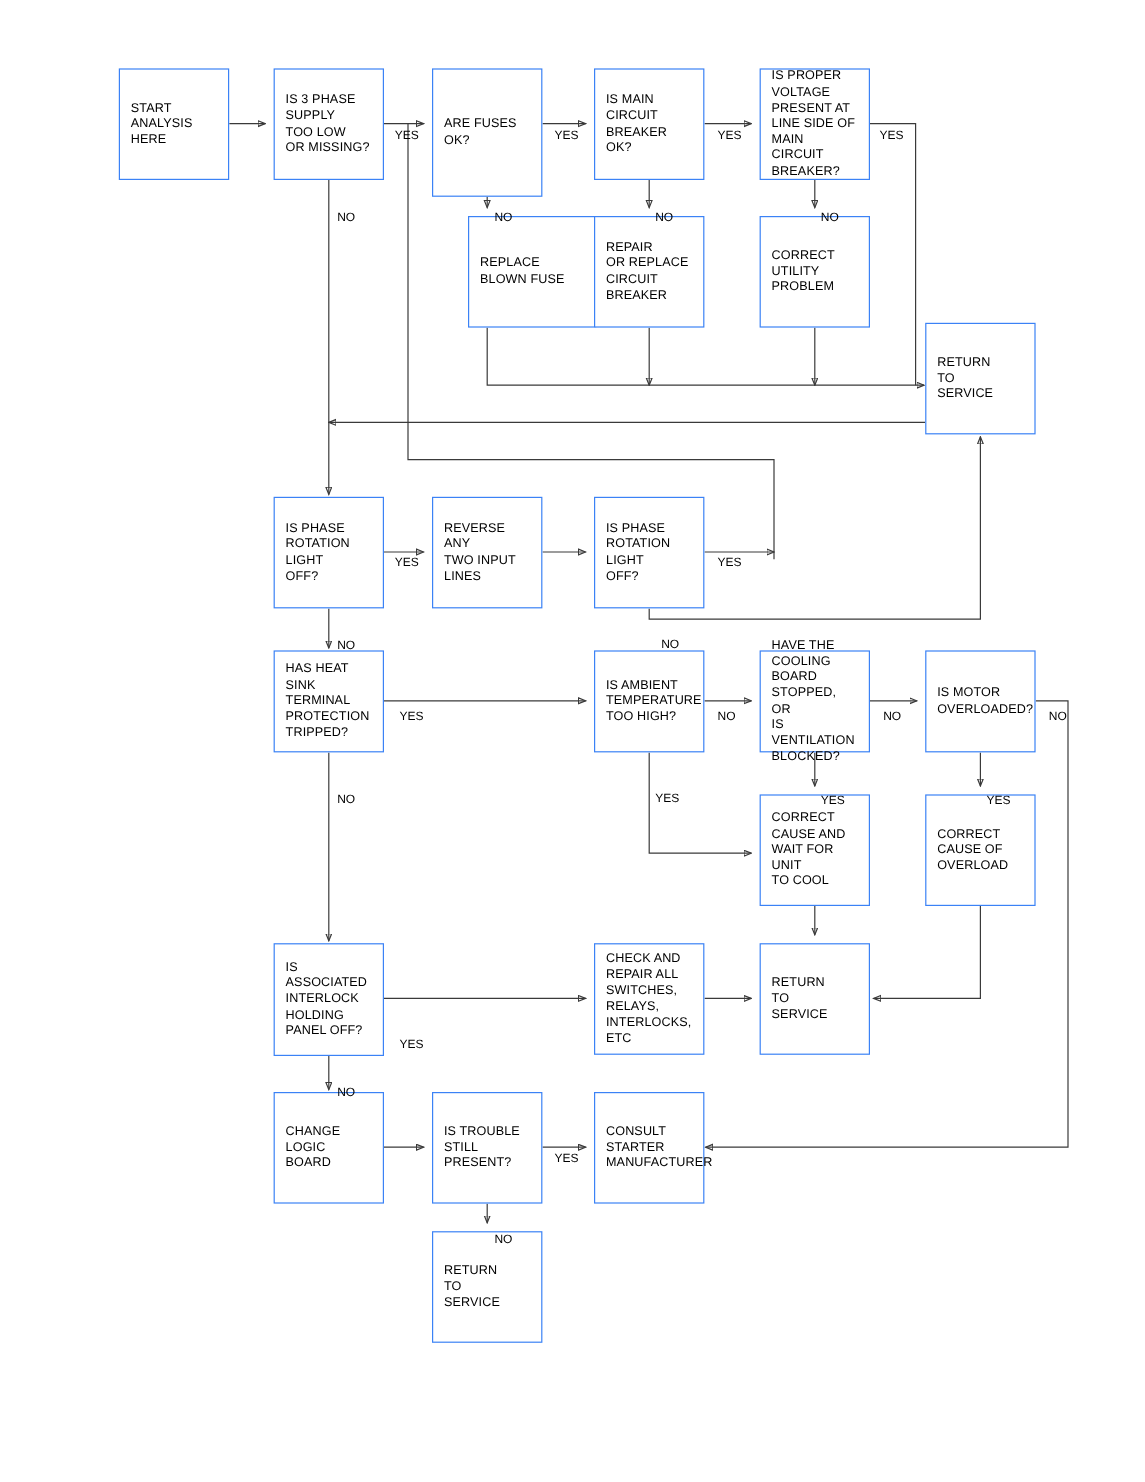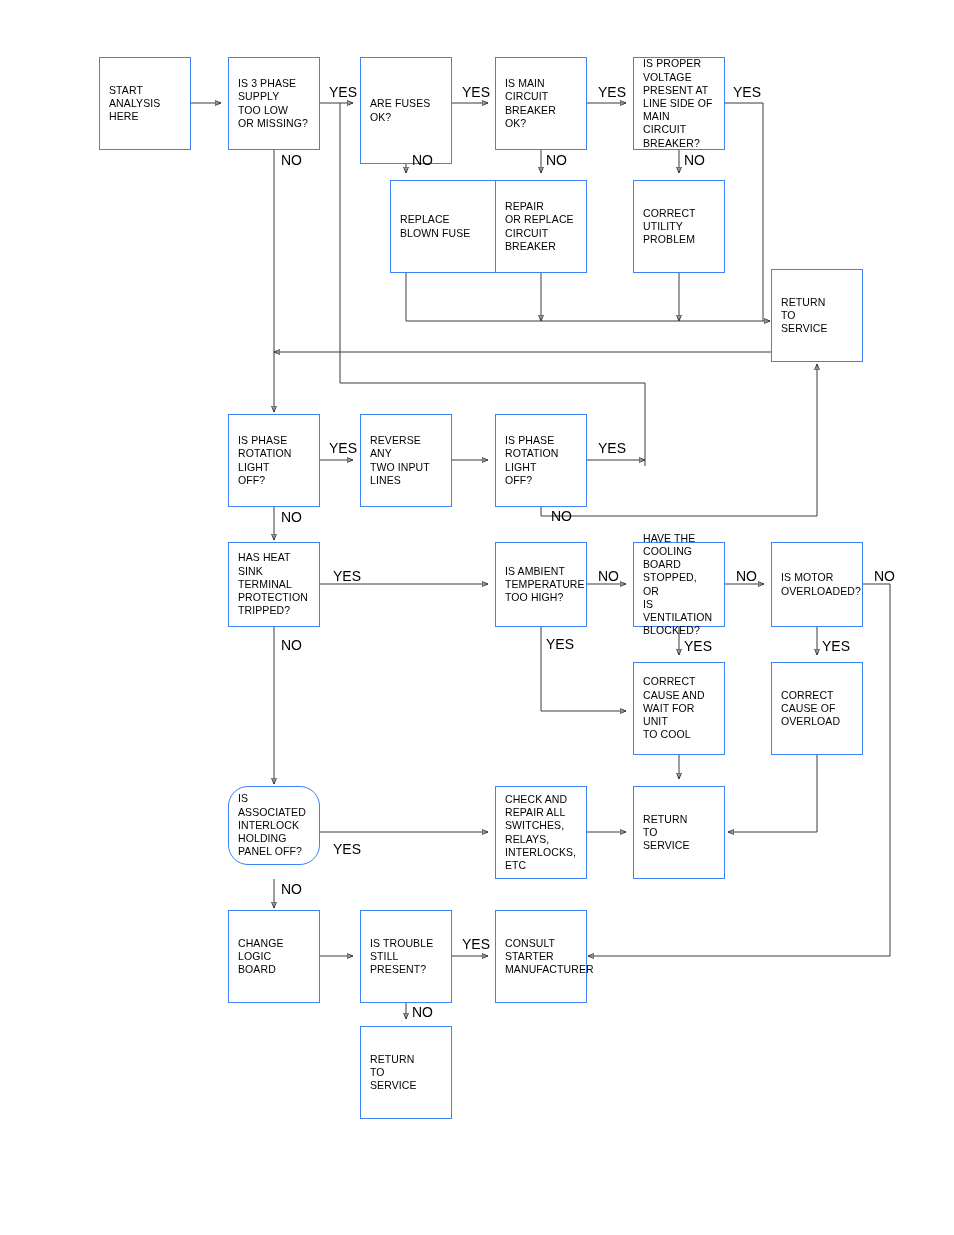--- a/index.html
+++ b/index.html
@@ -28,26 +28,27 @@
   }
   .node .txt {
     font-size: 10.5px;
     line-height: 13.2px;
     color: #000000;
     white-space: pre-line;
     letter-spacing: 0.1px;
   }
   .edge-label {
     position: absolute;
-    font-size: 14px;
+    font-size: 10px;
     line-height: 12px;
     color: #000000;
     z-index: 4;
     background: transparent;
     white-space: nowrap;
+    margin-top: 22px;
   }
   svg.wires {
     position: absolute;
     left: 0;
     top: 0;
     width: 954px;
     height: 1235px;
     z-index: 1;
     pointer-events: none;
   }
@@ -199,21 +200,21 @@
         <div class="txt">CORRECT
 CAUSE AND
 WAIT FOR UNIT
 TO COOL</div>
       </div>
       <div class="node" style="left: 771px; top: 662px; width: 92px; height: 93px;">
         <div class="txt">CORRECT
 CAUSE OF
 OVERLOAD</div>
       </div>
-      <div class="node" style="left: 228px; top: 786px; width: 92px; height: 79px; border-radius: 20px;">
+      <div class="node" style="left: 228px; top: 786px; width: 92px; height: 94px;">
         <div class="txt">IS ASSOCIATED
 INTERLOCK
 HOLDING
 PANEL OFF?</div>
       </div>
       <div class="node" style="left: 495px; top: 786px; width: 92px; height: 93px;">
         <div class="txt">CHECK AND
 REPAIR ALL
 SWITCHES,
 RELAYS,

